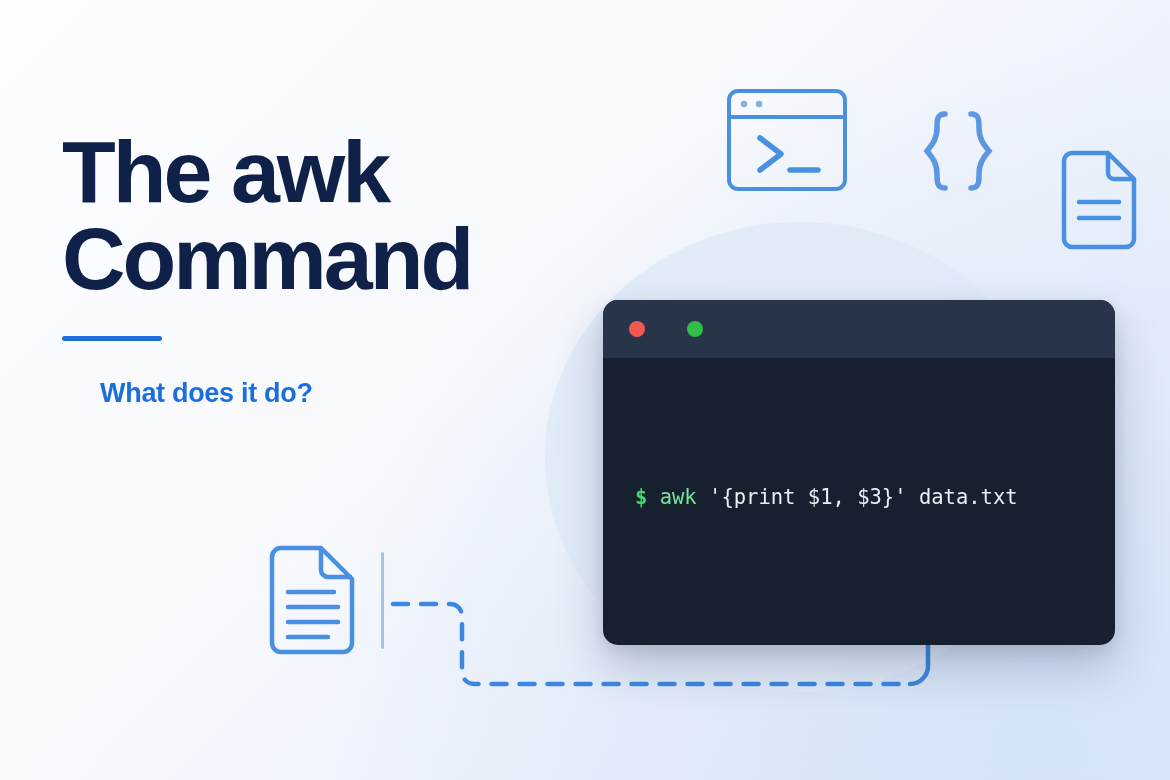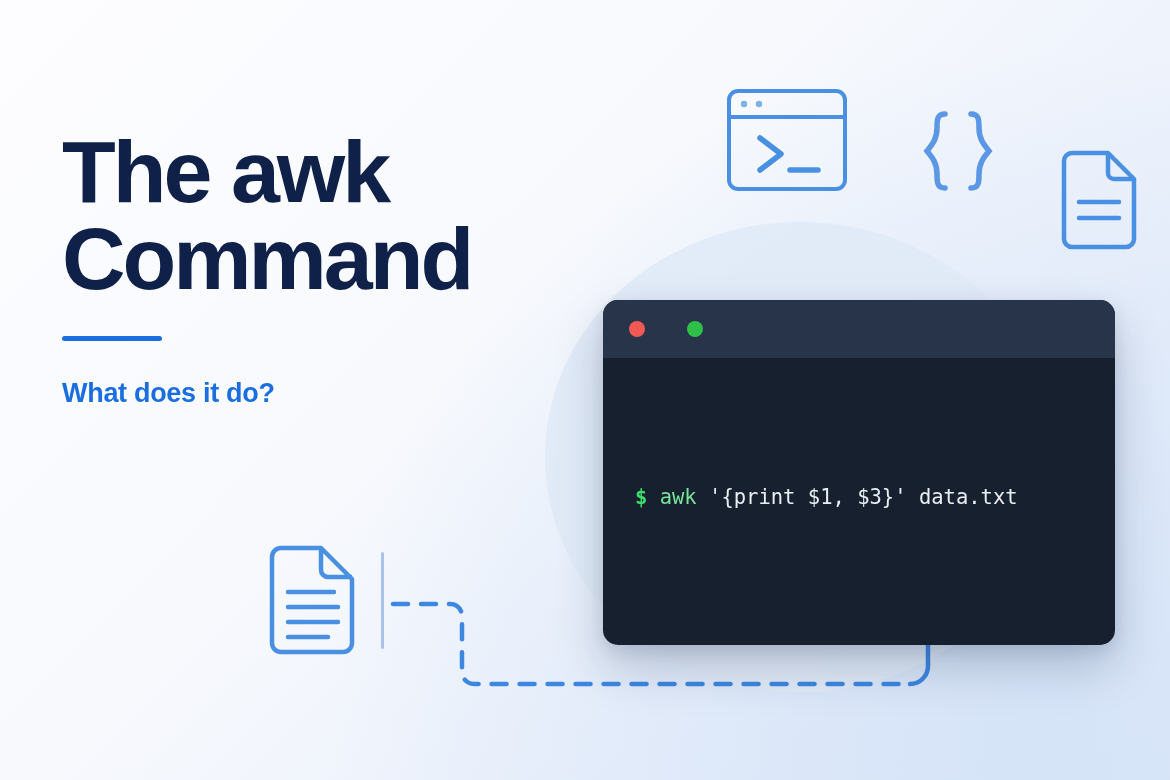--- a/index.html
+++ b/index.html
@@ -123,21 +123,21 @@
 <body>
 
 <div id="stage">
 
   <div class="blob" id="blob-main"></div>
 
   <div id="headline-block">
     <h1 id="page-title" style="color: rgb(15, 33, 72);">The awk
 Command</h1>
     <div id="accent-rule" style="background: rgb(26, 110, 224);"></div>
-    <p id="page-subtitle" style="color: rgb(26, 110, 224);">What does it do?</p>
+    <p id="page-subtitle" style="color: rgb(26, 110, 224); margin-left: 38px;">What does it do?</p>
   </div>
 
   <div class="deco" id="icon-terminal-deco">
     <svg width="122" height="104" viewBox="0 0 122 104" fill="none">
       <rect x="3" y="3" width="116" height="98" rx="9" stroke="#4a90e2" stroke-width="4"></rect>
       <line x1="3" y1="29" x2="119" y2="29" stroke="#4a90e2" stroke-width="4"></line>
       <circle cx="18" cy="16" r="3.2" fill="#7fb0e8"></circle>
       <circle cx="33" cy="16" r="3.2" fill="#7fb0e8"></circle>
       <polyline points="34,50 55,66 34,82" stroke="#4a90e2" stroke-width="5.5" stroke-linecap="round" stroke-linejoin="round" fill="none"></polyline>
       <line x1="64" y1="82" x2="92" y2="82" stroke="#4a90e2" stroke-width="5.5" stroke-linecap="round"></line>

